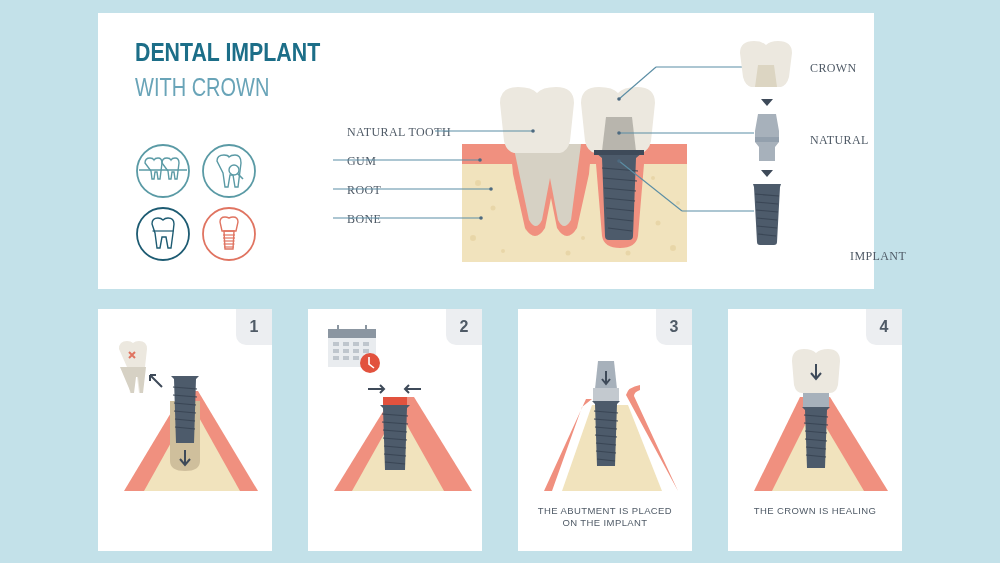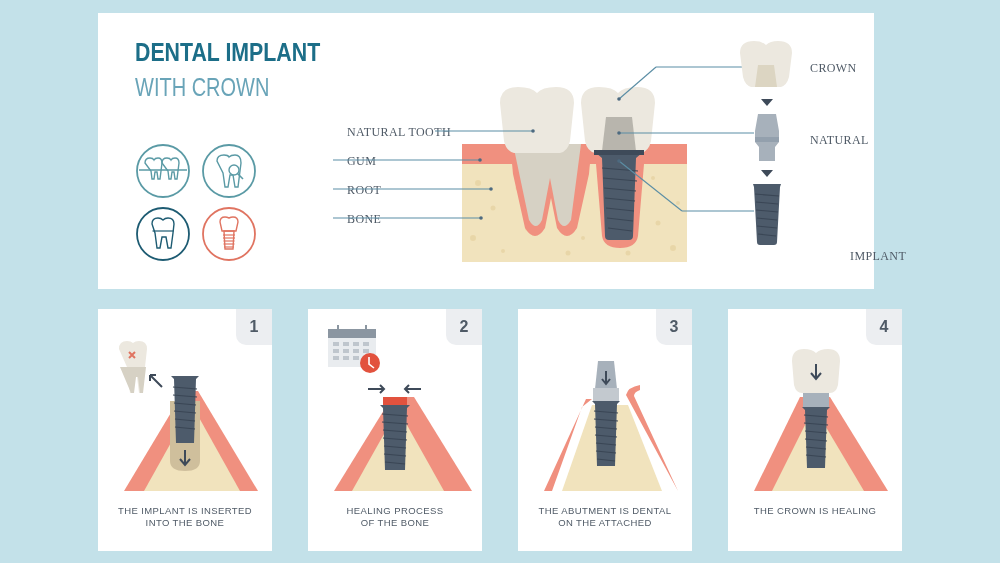--- a/index.html
+++ b/index.html
@@ -160,24 +160,20 @@
         <line x1="77" y1="110" x2="97" y2="112"></line>
         <line x1="77" y1="118" x2="97" y2="120"></line>
       </g>
     <path d="M87 141 v14 M82 150 l5 6 l5 -6" stroke="#3e4a59" stroke-width="2" fill="none"></path>
 
     <path d="M21 40 q0-8 8-8 q4 0 6 2 q2-2 6-2 q8 0 8 8 l-2 18 l-3 26 h-3 l-2-16 h-2 l-2 16 h-3 l-3-26z" fill="#ece8df"></path>
     <path d="M22 58 h26 l-3 26 h-3 l-2-16 h-2 l-2 16 h-3z" fill="#d6d1c4"></path>
     <path d="M31 43 l6 6 M37 43 l-6 6" stroke="#e07461" stroke-width="2"></path>
     <path d="M64 78 l-12 -12 M52 66 l0 6 M52 66 l6 0" stroke="#3e4a59" stroke-width="2" fill="none"></path>
   </svg>
-  <div class="cap">
-      <div>THE IMPLANT IS INSERTED</div>
-      <div>INTO THE BONE</div>
-    </div>
 </div>
 
 <div class="card" style="left:308px;">
   <div class="num">2</div>
   <svg style="left:0;top:0;" width="174" height="196" viewBox="0 0 174 196">
     <path d="M26 182 l58 -94 h22 l58 94z" fill="#f0907f"></path>
     <path d="M44 182 l46 -82 l46 82z" fill="#f1e3bd"></path>
     <rect x="75" y="88" width="24" height="8" fill="#e2523e"></rect>
     <path d="M72 96 h30 l-3 3 l-2 62 h-20 l-2 -62z" fill="#4d5b6b"></path>
     <g stroke="#3a4655" stroke-width="1.1">
@@ -205,24 +201,20 @@
         <rect x="35" y="40" width="6" height="4"></rect>
         <rect x="45" y="40" width="6" height="4"></rect>
         <rect x="55" y="40" width="6" height="4"></rect>
         <rect x="25" y="47" width="6" height="4"></rect>
         <rect x="35" y="47" width="6" height="4"></rect>
         <rect x="45" y="47" width="6" height="4"></rect>
       </g>
     <circle cx="62" cy="54" r="10" fill="#e2523e"></circle>
     <path d="M61 48 v7 l5 4" stroke="#ffffff" stroke-width="1.6" fill="none"></path>
   </svg>
-  <div class="cap">
-      <div>HEALING PROCESS</div>
-      <div>OF THE BONE</div>
-    </div>
 </div>
 
 <div class="card" style="left:518px;">
   <div class="num">3</div>
   <svg style="left:0;top:0;" width="174" height="196" viewBox="0 0 174 196">
     <path d="M26 182 l42 -92 h6 l-10 8 l-30 84z" fill="#f0907f"></path>
     <path d="M160 182 l-52 -96 q2 -8 14 -10 v5 q-6 2 -6 6 l44 95z" fill="#f0907f"></path>
     <path d="M44 182 l30 -86 h36 l34 86z" fill="#f1e3bd"></path>
     <path d="M74 92 h28 l-3 3 l-2 62 h-18 l-2 -62z" fill="#4d5b6b"></path>
     <g stroke="#3a4655" stroke-width="1.1">
@@ -232,22 +224,22 @@
         <line x1="77" y1="126" x2="99" y2="128"></line>
         <line x1="78" y1="134" x2="98" y2="136"></line>
         <line x1="78" y1="142" x2="98" y2="144"></line>
         <line x1="79" y1="150" x2="97" y2="152"></line>
       </g>
     <path d="M80 52 h16 l3 28 h-22z" fill="#a7b1bb"></path>
     <rect x="75" y="79" width="26" height="13" fill="#c3c9cf"></rect>
     <path d="M88 62 v12 M84 70 l4 5 l4 -5" stroke="#3e4a59" stroke-width="2" fill="none"></path>
   </svg>
   <div class="cap">
-      <div>THE ABUTMENT IS DENTAL</div>
-      <div>ON THE ATTACHED</div>
+      <div>THE ABUTMENT IS PLACED</div>
+      <div>ON THE IMPLANT</div>
     </div>
 </div>
 
 <div class="card" style="left:728px;">
   <div class="num">4</div>
   <svg style="left:0;top:0;" width="174" height="196" viewBox="0 0 174 196">
     <path d="M26 182 l46 -94 h30 l58 94z" fill="#f0907f"></path>
     <path d="M44 182 l42 -84 l50 84z" fill="#f1e3bd"></path>
     <path d="M74 98 h28 l-3 3 l-2 58 h-18 l-2 -58z" fill="#4d5b6b"></path>
     <g stroke="#3a4655" stroke-width="1.1">

